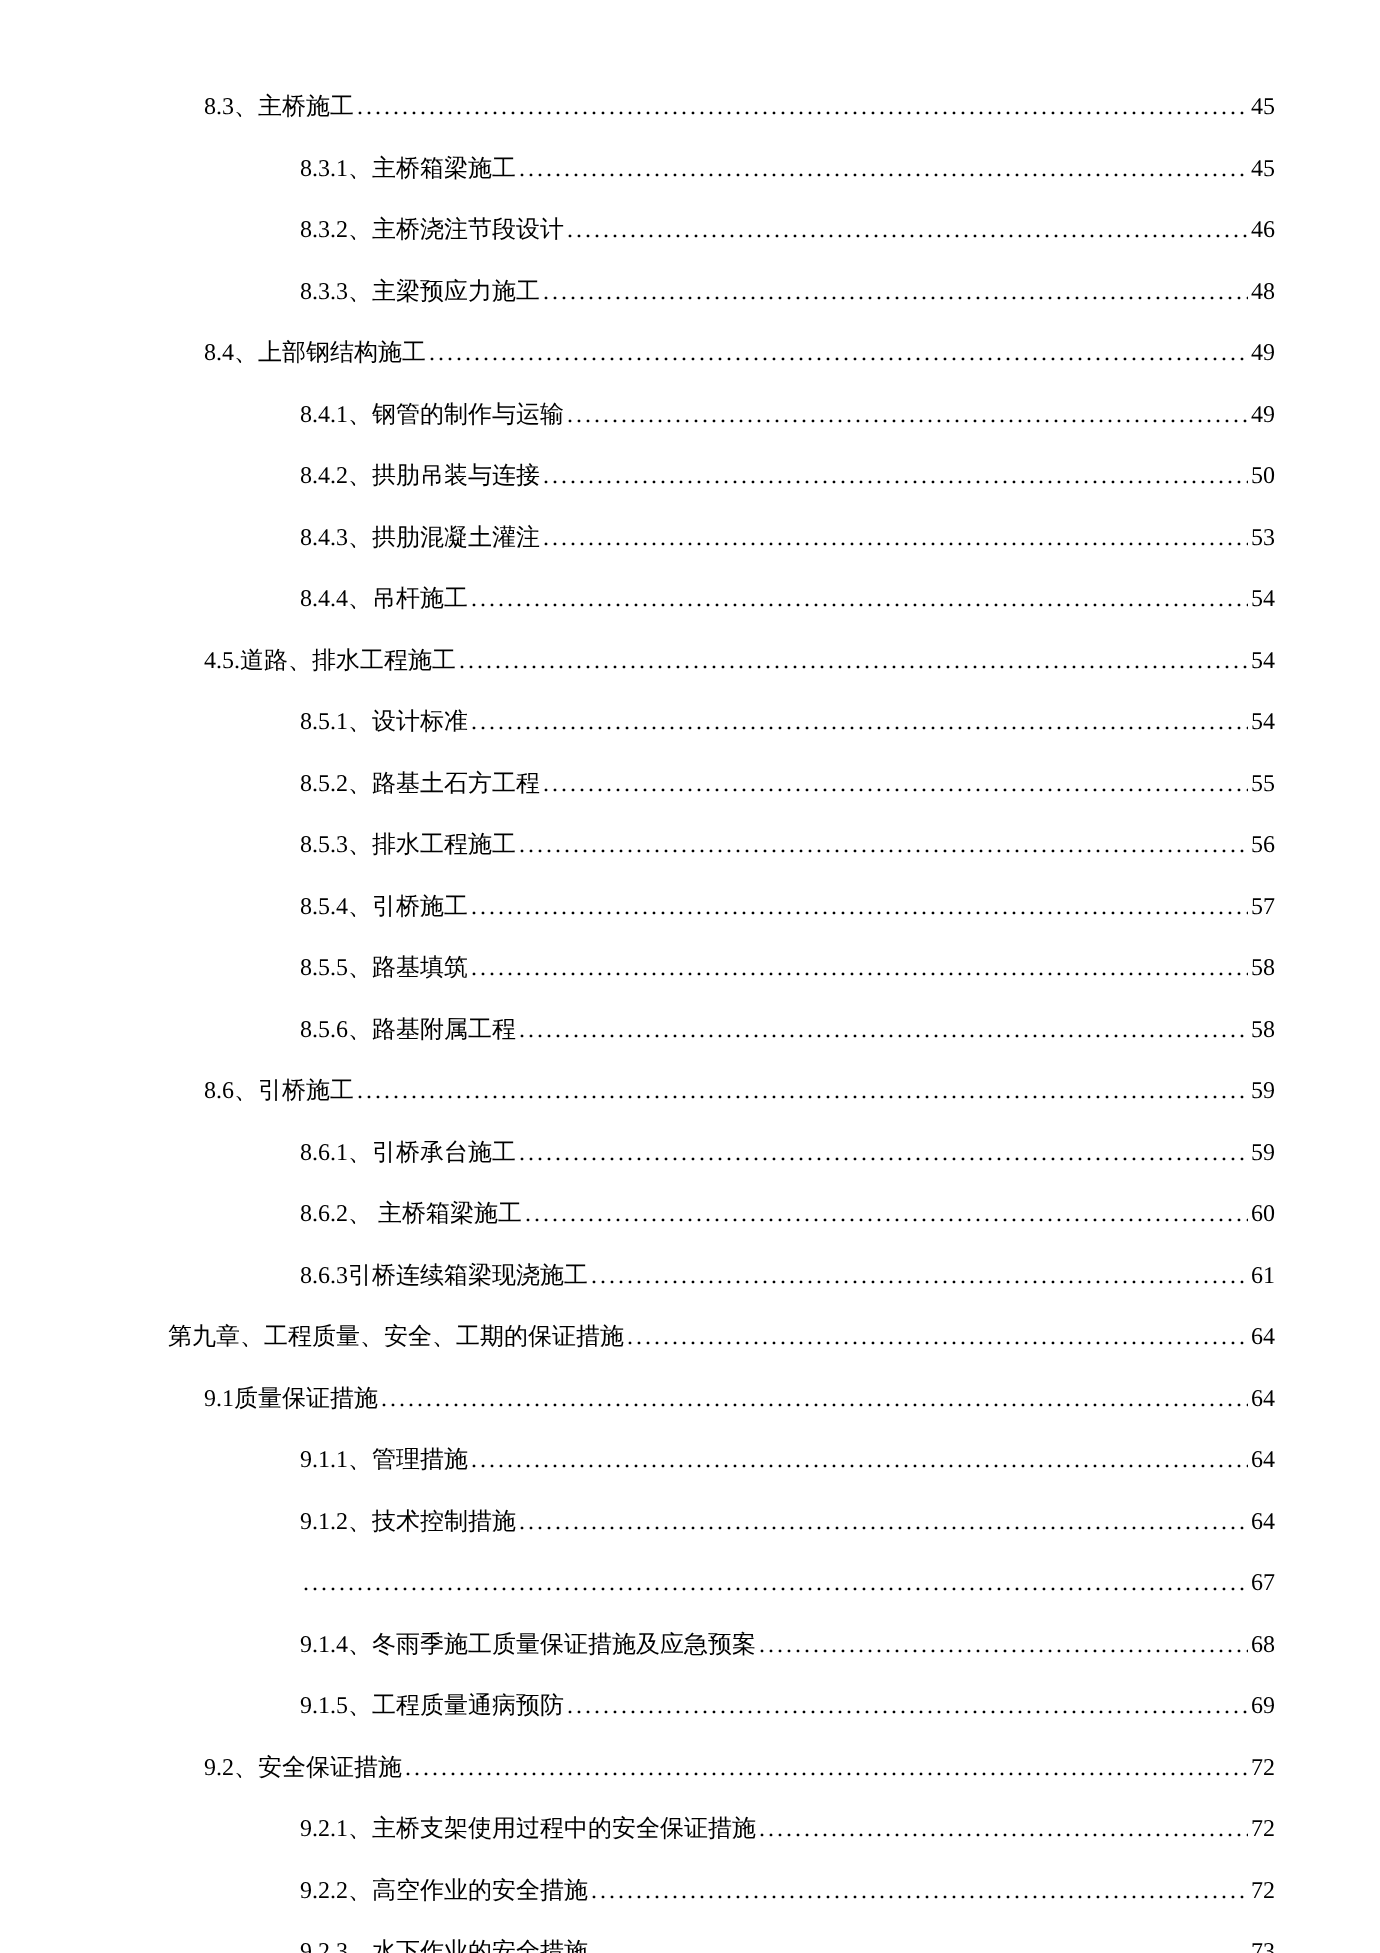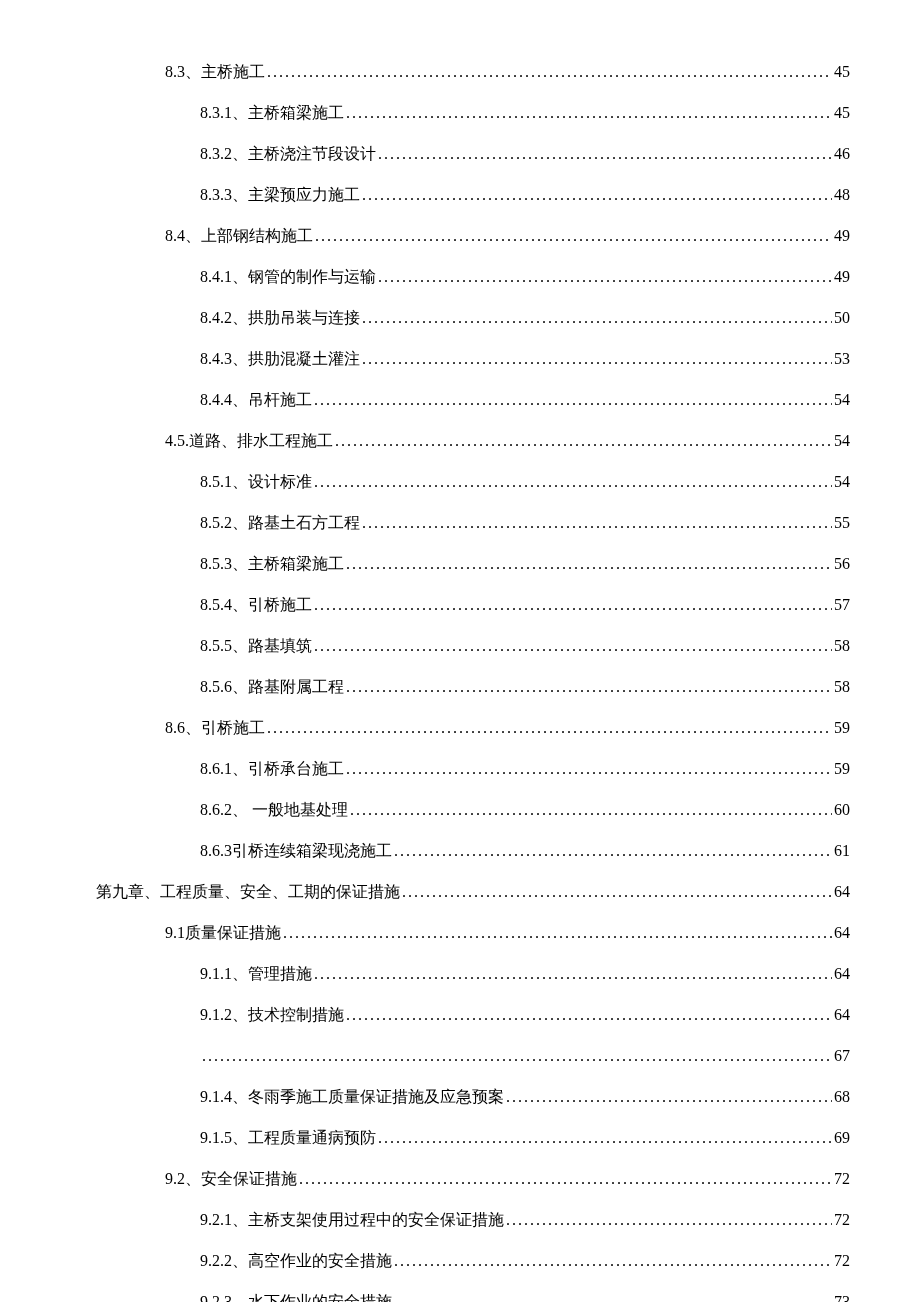--- a/index.html
+++ b/index.html
@@ -31,24 +31,24 @@
       overflow: hidden;
       letter-spacing: 2px;
       color: #000;
       margin: 0 2px;
     }
     .toc-page {
       flex-shrink: 0;
       text-align: right;
     }
     .level-1 {
-      margin-left: 26px;
+      margin-left: 42px;
     }
     .level-2 {
-      margin-left: 95px;
+      margin-left: 66px;
     }
     .level-3 {
       margin-left: 130px;
       justify-content: center;
     }
   </style>
 </head>
 <body>
 
 <div id="toc-container">
@@ -106,21 +106,21 @@
       <span class="toc-label">8.5.1、设计标准</span>
       <span class="toc-dots">........................................................................................................................................................................................................</span>
       <span class="toc-page">54</span>
     </div>
     <div class="toc-line level-3">
       <span class="toc-label">8.5.2、路基土石方工程</span>
       <span class="toc-dots">........................................................................................................................................................................................................</span>
       <span class="toc-page">55</span>
     </div>
     <div class="toc-line level-3">
-      <span class="toc-label">8.5.3、主桥箱梁施工</span>
+      <span class="toc-label">8.5.3、排水工程施工</span>
       <span class="toc-dots">........................................................................................................................................................................................................</span>
       <span class="toc-page">56</span>
     </div>
     <div class="toc-line level-3">
       <span class="toc-label">8.5.4、引桥施工</span>
       <span class="toc-dots">........................................................................................................................................................................................................</span>
       <span class="toc-page">57</span>
     </div>
     <div class="toc-line level-3">
       <span class="toc-label">8.5.5、路基填筑</span>
@@ -136,21 +136,21 @@
       <span class="toc-label">8.6、引桥施工</span>
       <span class="toc-dots">........................................................................................................................................................................................................</span>
       <span class="toc-page">59</span>
     </div>
     <div class="toc-line level-3">
       <span class="toc-label">8.6.1、引桥承台施工</span>
       <span class="toc-dots">........................................................................................................................................................................................................</span>
       <span class="toc-page">59</span>
     </div>
     <div class="toc-line level-3">
-      <span class="toc-label">8.6.2、 一般地基处理</span>
+      <span class="toc-label">8.6.2、 主桥箱梁施工</span>
       <span class="toc-dots">........................................................................................................................................................................................................</span>
       <span class="toc-page">60</span>
     </div>
     <div class="toc-line level-3">
       <span class="toc-label">8.6.3引桥连续箱梁现浇施工</span>
       <span class="toc-dots">........................................................................................................................................................................................................</span>
       <span class="toc-page">61</span>
     </div>
     <div class="toc-line level-1">
       <span class="toc-label">第九章、工程质量、安全、工期的保证措施</span>

